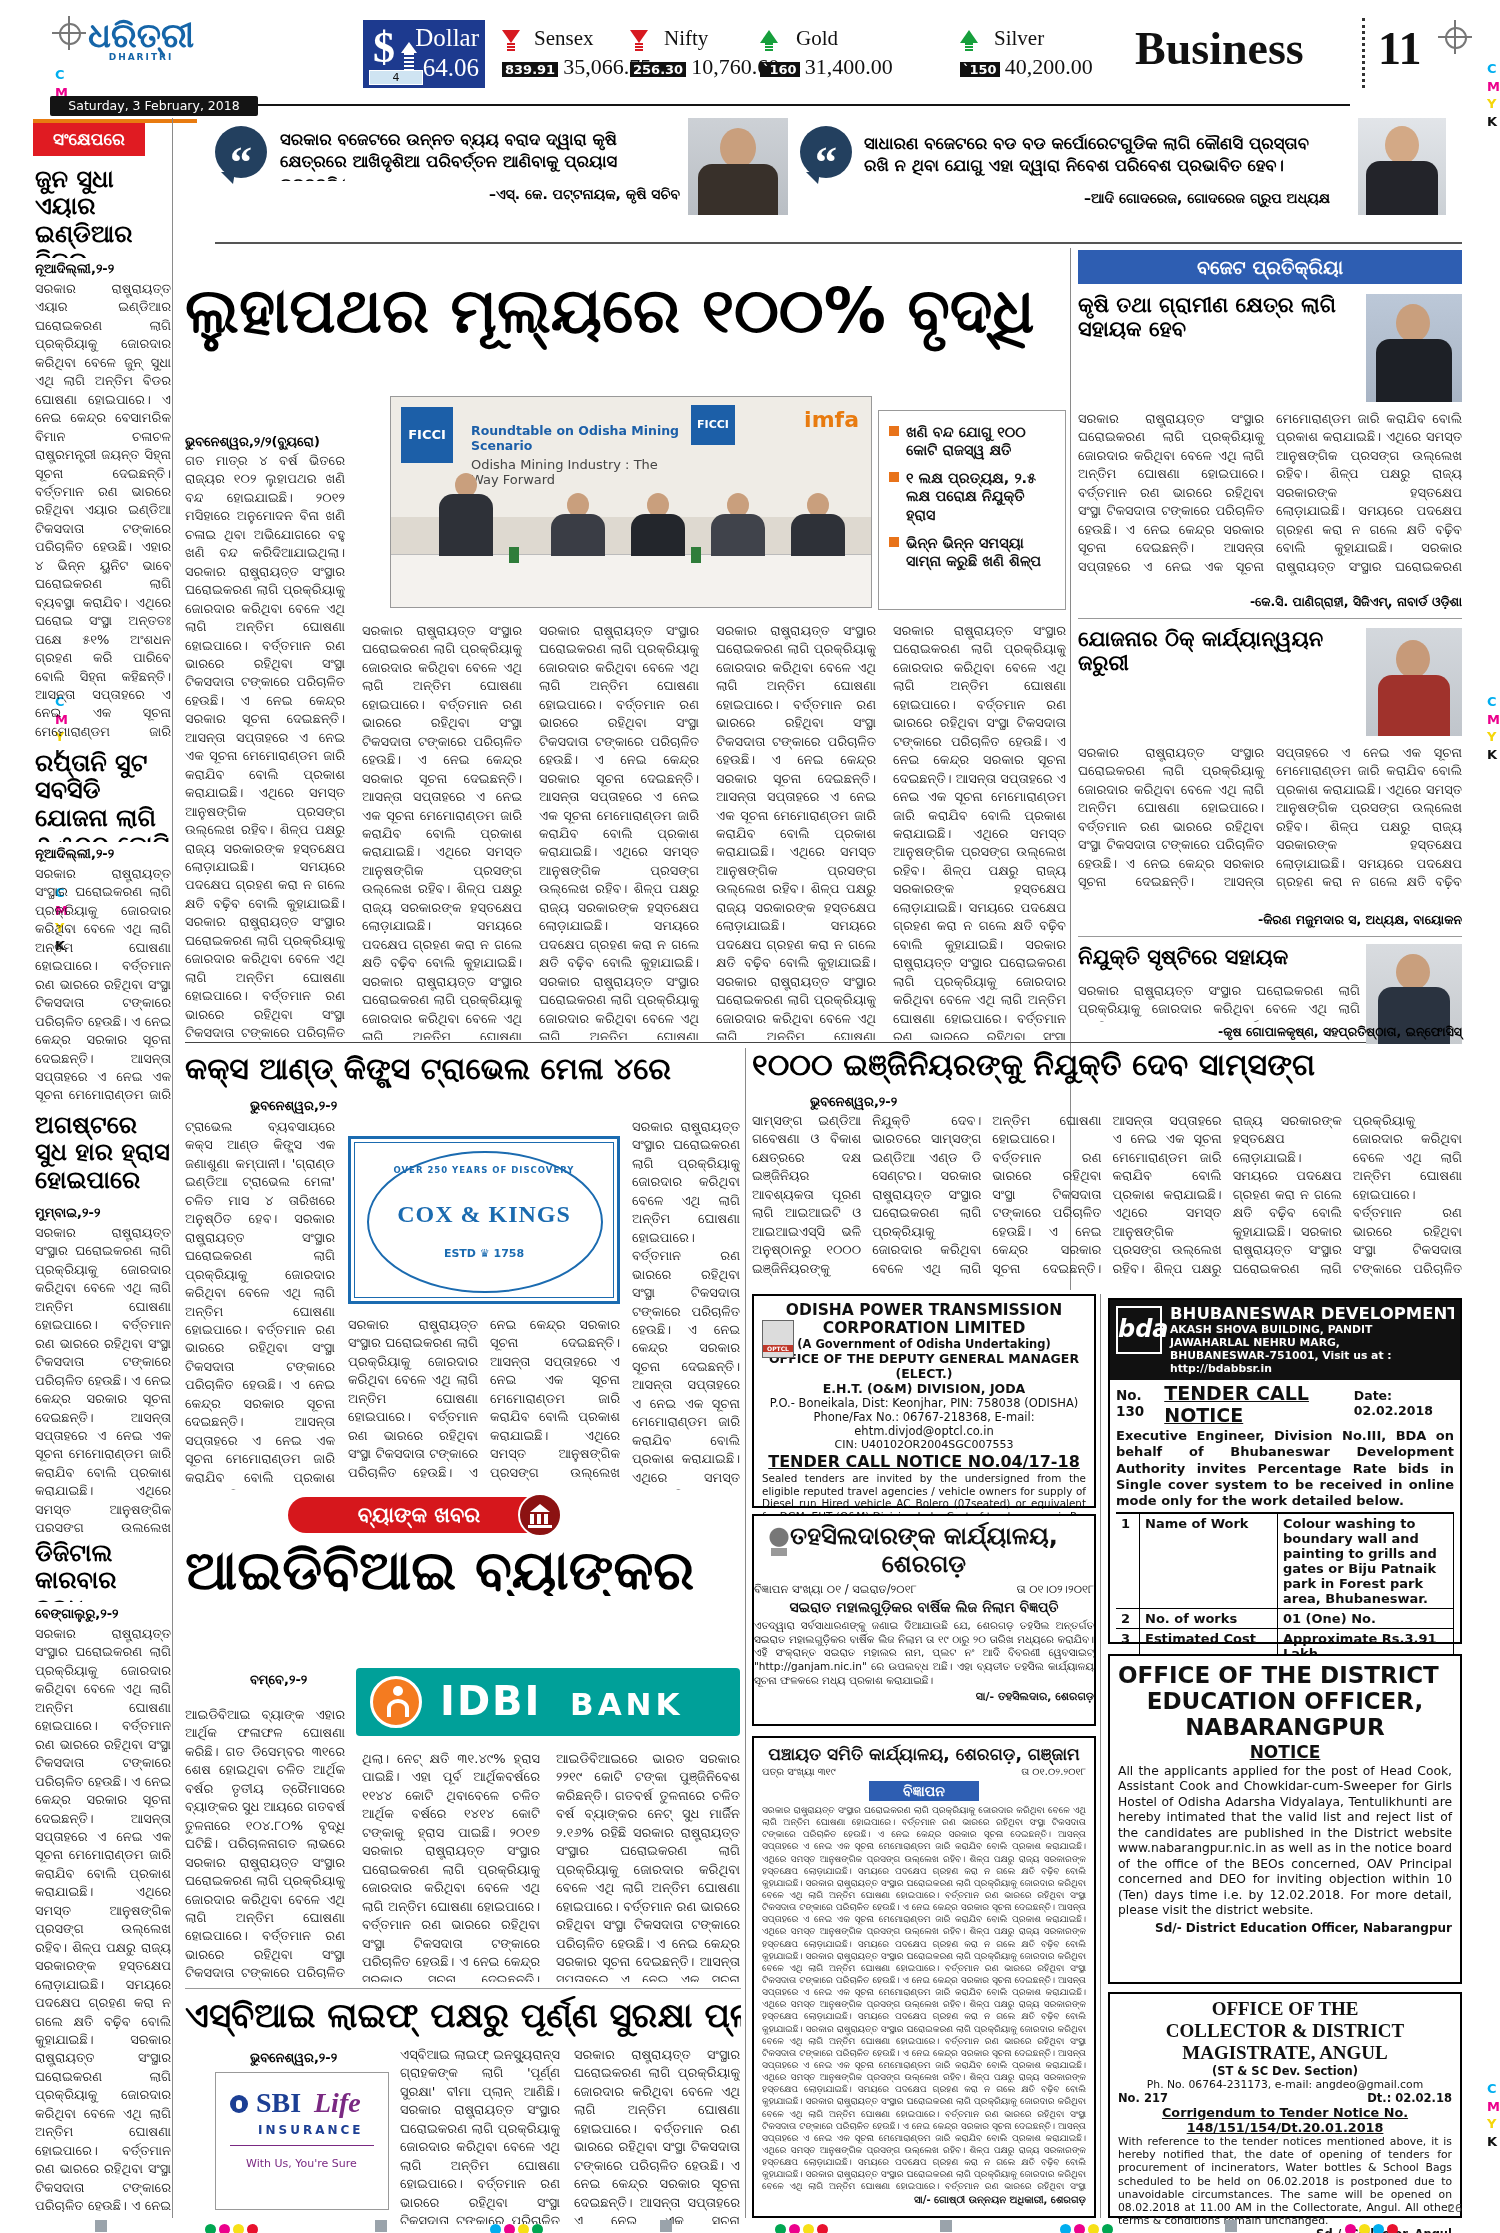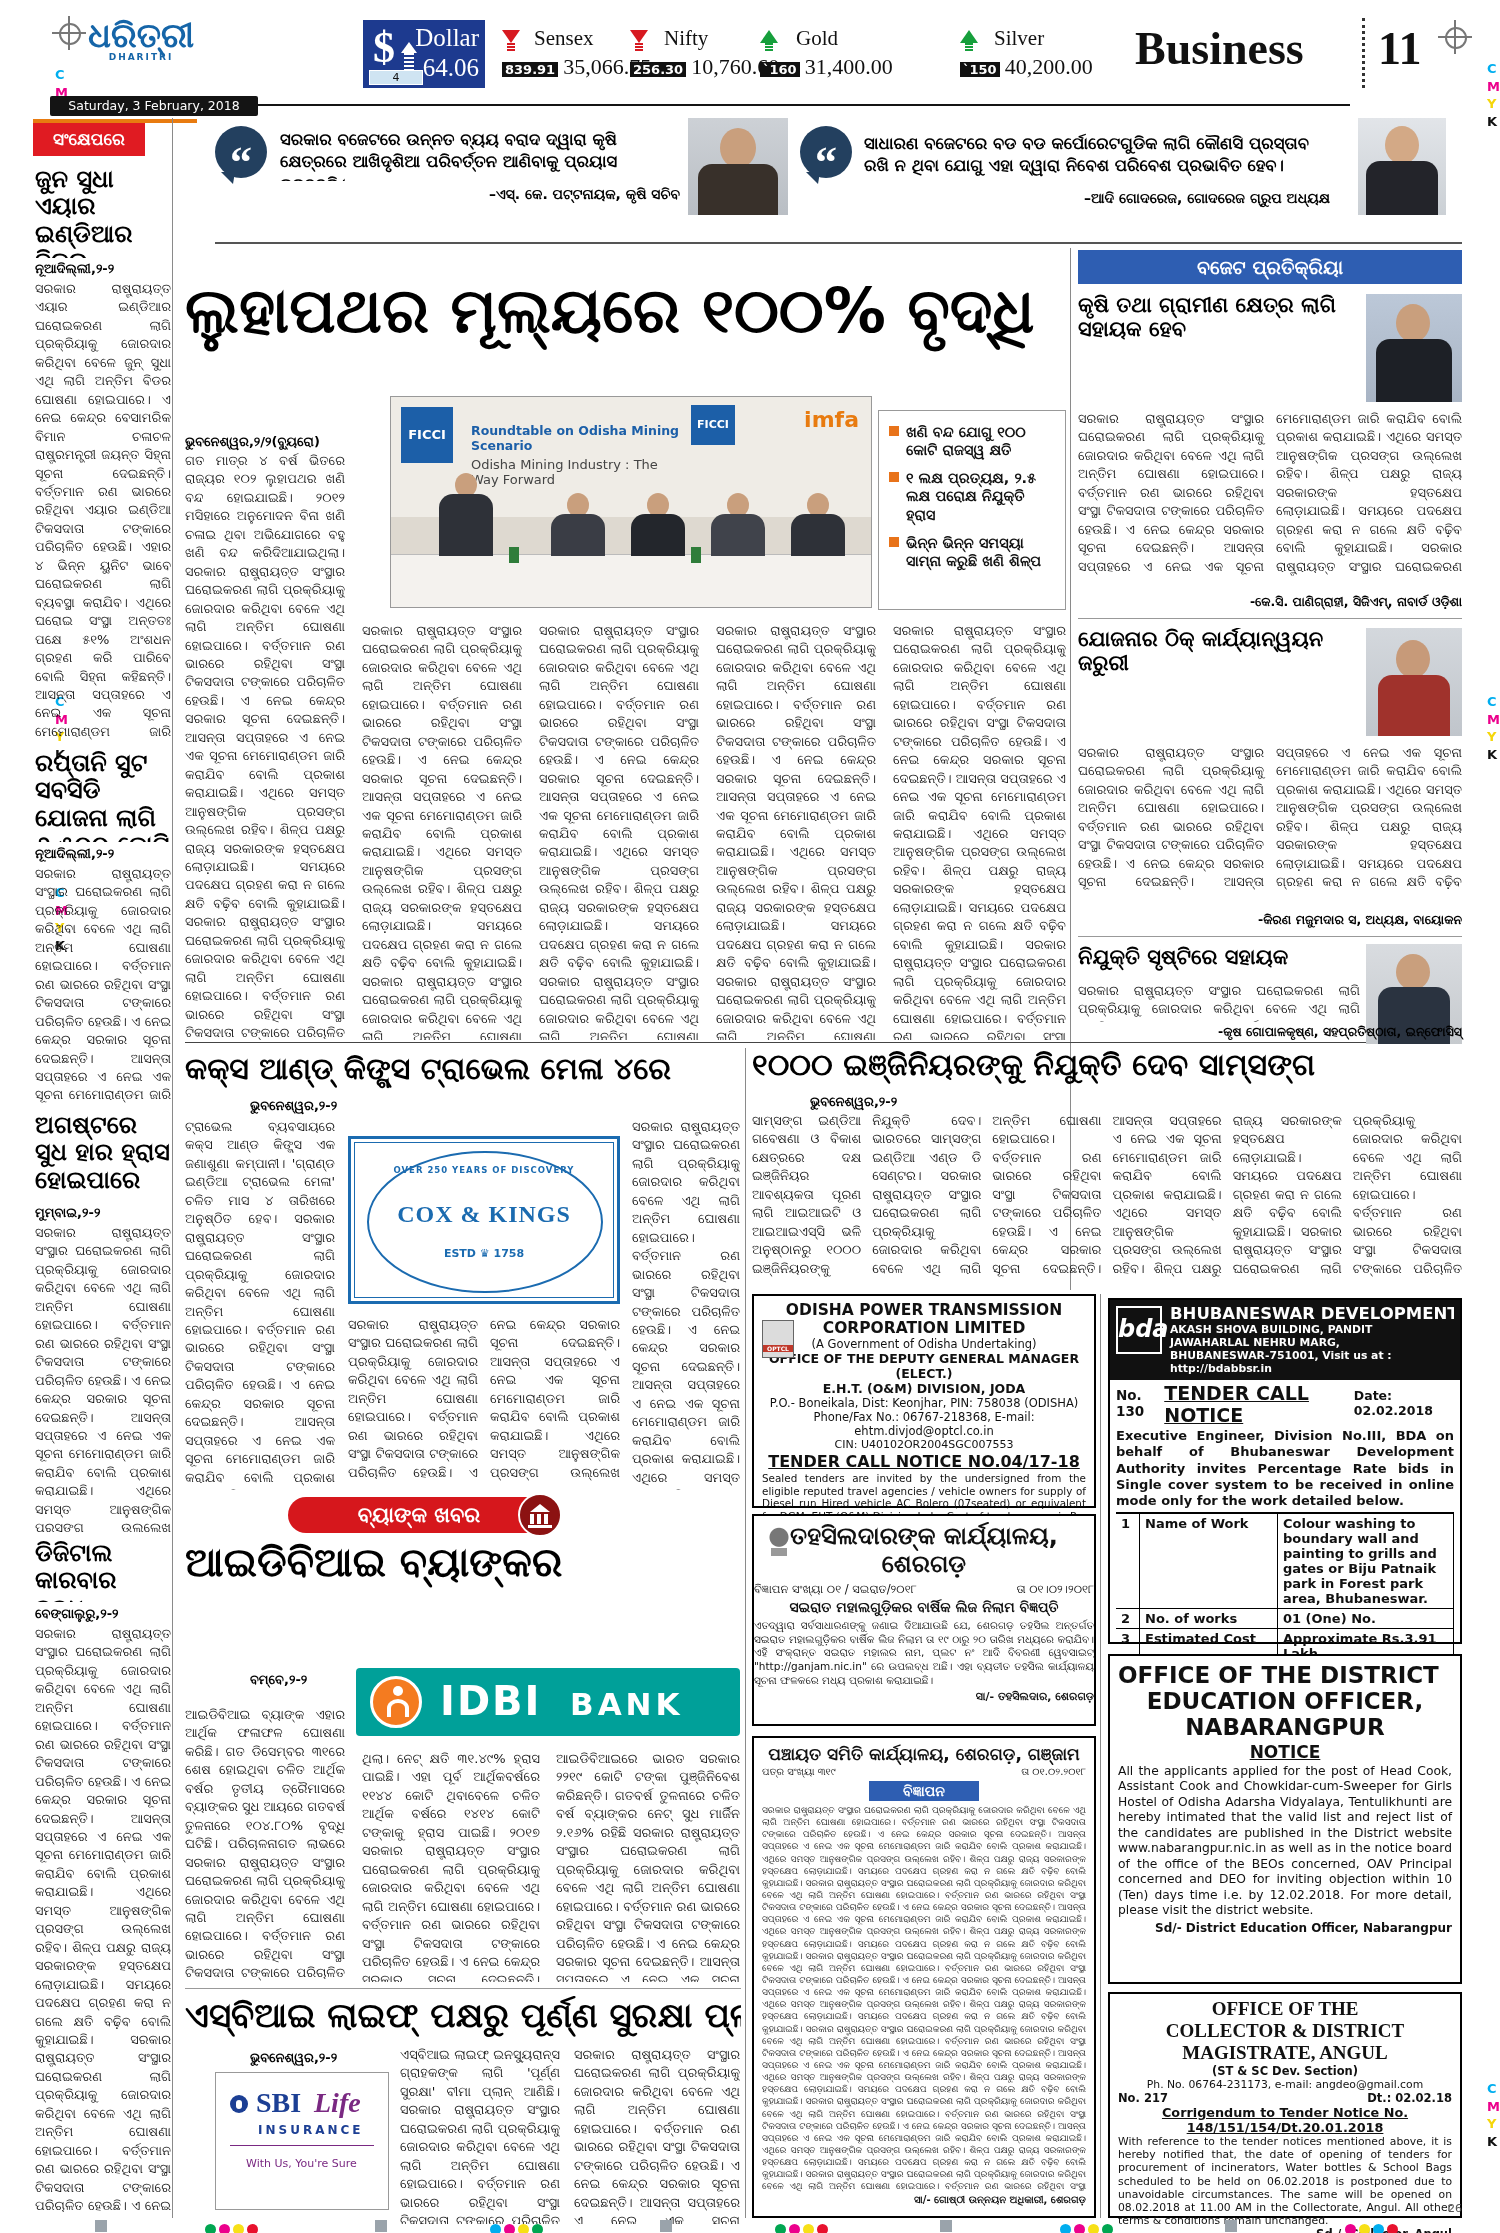--- a/index.html
+++ b/index.html
@@ -284,21 +284,21 @@
 
   <div class="abs oh one" style="left:752px;top:1048px;width:710px;height:44px;font-size:30px">୧୦୦୦ ଇଞ୍ଜିନିୟରଙ୍କୁ ନିଯୁକ୍ତି ଦେବ ସାମ୍ସଙ୍ଗ</div>
   <div class="abs dl" style="left:810px;top:1094px">ଭୁବନେଶ୍ୱର,୨-୨</div>
   <div class="abs bt c6" style="left:752px;top:1112px;width:710px;height:176px"><span>ସାମ୍ସଙ୍ଗ ଇଣ୍ଡିଆ ଗବେଷଣା ଓ ବିକାଶ କ୍ଷେତ୍ରରେ ଦକ୍ଷ ଇଞ୍ଜିନିୟର ଆବଶ୍ୟକତା ପୂରଣ ଲାଗି ଆଇଆଇଟି ଓ ଆଇଆଇଏସ୍ସି ଭଳି ଅନୁଷ୍ଠାନରୁ ୧୦୦୦ ଇଞ୍ଜିନିୟରଙ୍କୁ ନିଯୁକ୍ତି ଦେବ। ଭାରତରେ ସାମ୍ସଙ୍ଗ ଇଣ୍ଡିଆ ଏଣ୍ଡ ଡି ସେଣ୍ଟର।</span> <span>ସରକାର ରାଷ୍ଟ୍ରାୟତ୍ତ ସଂସ୍ଥାର ଘରୋଇକରଣ ଲାଗି ପ୍ରକ୍ରିୟାକୁ ଜୋରଦାର କରିଥିବା ବେଳେ ଏଥି ଲାଗି ଅନ୍ତିମ ଘୋଷଣା ହୋଇପାରେ। ବର୍ତ୍ତମାନ ରଣ ଭାରରେ ରହିଥିବା ସଂସ୍ଥା ଟିକସଦାତା ଟଙ୍କାରେ ପରିଚାଳିତ ହେଉଛି। ଏ ନେଇ କେନ୍ଦ୍ର ସରକାର ସୂଚନା ଦେଇଛନ୍ତି। ଆସନ୍ତା ସପ୍ତାହରେ ଏ ନେଇ ଏକ ସୂଚନା ମେମୋରାଣ୍ଡମ ଜାରି କରାଯିବ ବୋଲି ପ୍ରକାଶ କରାଯାଇଛି। ଏଥିରେ ସମସ୍ତ ଆନୁଷଙ୍ଗିକ ପ୍ରସଙ୍ଗ ଉଲ୍ଲେଖ ରହିବ। ଶିଳ୍ପ ପକ୍ଷରୁ ରାଜ୍ୟ ସରକାରଙ୍କ ହସ୍ତକ୍ଷେପ ଲୋଡ଼ାଯାଇଛି। ସମୟରେ ପଦକ୍ଷେପ ଗ୍ରହଣ କରା ନ ଗଲେ କ୍ଷତି ବଢ଼ିବ ବୋଲି କୁହାଯାଇଛି। ସରକାର ରାଷ୍ଟ୍ରାୟତ୍ତ ସଂସ୍ଥାର ଘରୋଇକରଣ ଲାଗି ପ୍ରକ୍ରିୟାକୁ ଜୋରଦାର କରିଥିବା ବେଳେ ଏଥି ଲାଗି ଅନ୍ତିମ ଘୋଷଣା ହୋଇପାରେ। ବର୍ତ୍ତମାନ ରଣ ଭାରରେ ରହିଥିବା ସଂସ୍ଥା ଟିକସଦାତା ଟଙ୍କାରେ ପରିଚାଳିତ ହେଉଛି। ଏ ନେଇ କେନ୍ଦ୍ର ସରକାର ସୂଚନା ଦେଇଛନ୍ତି। ଆସନ୍ତା ସପ୍ତାହରେ ଏ ନେଇ ଏକ ସୂଚନା ମେମୋରାଣ୍ଡମ ଜାରି କରାଯିବ ବୋଲି ପ୍ରକାଶ କରାଯାଇଛି। ଏଥିରେ ସମସ୍ତ ଆନୁଷଙ୍ଗିକ ପ୍ରସଙ୍ଗ ଉଲ୍ଲେଖ ରହିବ। ଶିଳ୍ପ ପକ୍ଷରୁ ରାଜ୍ୟ ସରକାରଙ୍କ ହସ୍ତକ୍ଷେପ ଲୋଡ଼ାଯାଇଛି। ସମୟରେ ପଦକ୍ଷେପ ଗ୍ରହଣ କରା ନ ଗଲେ କ୍ଷତି ବଢ଼ିବ ବୋଲି କୁହାଯାଇଛି। ସରକାର ରାଷ୍ଟ୍ରାୟତ୍ତ ସଂସ୍ଥାର ଘରୋଇକରଣ ଲାଗି ପ୍ରକ୍ରିୟାକୁ ଜୋରଦାର କରିଥିବା ବେଳେ ଏଥି ଲାଗି ଅନ୍ତିମ ଘୋଷଣା ହୋଇପାରେ। ବର୍ତ୍ତମାନ ରଣ ଭାରରେ ରହିଥିବା ସଂସ୍ଥା ଟିକସଦାତା ଟଙ୍କାରେ ପରିଚାଳିତ ହେଉଛି। ଏ ନେଇ କେନ୍ଦ୍ର ସରକାର ସୂଚନା ଦେଇଛନ୍ତି। ଆସନ୍ତା ସପ୍ତାହରେ ଏ ନେଇ ଏକ ସୂଚନା ମେମୋରାଣ୍ଡମ ଜାରି କରାଯିବ ବୋଲି ପ୍ରକାଶ କରାଯାଇଛି। ଏଥିରେ ସମସ୍ତ ଆନୁଷଙ୍ଗିକ ପ୍ରସଙ୍ଗ ଉଲ୍ଲେଖ ରହିବ। ଶିଳ୍ପ ପକ୍ଷରୁ ରାଜ୍ୟ ସରକାରଙ୍କ ହସ୍ତକ୍ଷେପ ଲୋଡ଼ାଯାଇଛି। ସମୟରେ ପଦକ୍ଷେପ ଗ୍ରହଣ କରା ନ ଗଲେ କ୍ଷତି ବଢ଼ିବ ବୋଲି କୁହାଯାଇଛି। ସରକାର ରାଷ୍ଟ୍ରାୟତ୍ତ ସଂସ୍ଥାର ଘରୋଇକରଣ ଲାଗି ପ୍ରକ୍ରିୟାକୁ ଜୋରଦାର କରିଥିବା ବେଳେ ଏଥି ଲାଗି ଅନ୍ତିମ ଘୋଷଣା ହୋଇପାରେ। ବର୍ତ୍ତମାନ ରଣ ଭାରରେ ରହିଥିବା ସଂସ୍ଥା ଟିକସଦାତା ଟଙ୍କାରେ ପରିଚାଳିତ ହେଉଛି। ଏ ନେଇ କେନ୍ଦ୍ର ସରକାର ସୂଚନା ଦେଇଛନ୍ତି। ଆସନ୍ତା ସପ୍ତାହରେ ଏ ନେଇ ଏକ ସୂଚନା ମେମୋରାଣ୍ଡମ ଜାରି କରାଯିବ ବୋଲି ପ୍ରକାଶ କରାଯାଇଛି। ଏଥିରେ ସମସ୍ତ ଆନୁଷଙ୍ଗିକ ପ୍ରସଙ୍ଗ ଉଲ୍ଲେଖ ରହିବ। ଶିଳ୍ପ ପକ୍ଷରୁ ରାଜ୍ୟ ସରକାରଙ୍କ ହସ୍ତକ୍ଷେପ ଲୋଡ଼ାଯାଇଛି। ସମୟରେ ପଦକ୍ଷେପ ଗ୍ରହଣ କରା ନ ଗଲେ କ୍ଷତି ବଢ଼ିବ ବୋଲି କୁହାଯାଇଛି।</span></div>
 
   <div class="abs nbox" style="left:752px;top:1294px;width:344px;height:214px;padding:5px 8px;text-align:center">
     <div style="position:absolute;left:8px;top:24px;width:30px;height:36px;border:1px solid #666;background:#dcdcdc;font-size:6px;font-weight:700;color:#fff">
         <span style="display:block;margin-top:24px;background:#c0392b">OPTCL</span>
       </div>
     <div style="font-weight:700;font-size:15.5px">ODISHA POWER TRANSMISSION CORPORATION LIMITED</div>
-    <div style="font-weight:400;font-size:11.5px">(A Government of Odisha Undertaking)</div>
+    <div style="font-weight:700;font-size:11.5px">(A Government of Odisha Undertaking)</div>
     <div style="font-weight:700;font-size:12.5px">OFFICE OF THE DEPUTY GENERAL MANAGER (ELECT.)</div>
     <div style="font-weight:700;font-size:12.5px">E.H.T. (O&amp;M) DIVISION, JODA</div>
     <div style="font-size:11.5px">P.O.- Boneikala, Dist: Keonjhar, PIN: 758038 (ODISHA)</div>
     <div style="font-size:11.5px">Phone/Fax No.: 06767-218368, E-mail: ehtm.divjod@optcl.co.in</div>
     <div style="font-size:11px">CIN: U40102OR2004SGC007553</div>
     <div style="font-weight:700;font-size:16px;text-decoration:underline;margin:1px 0">TENDER CALL NOTICE NO.04/17-18</div>
     <div style="font-size:10.4px;text-align:justify;line-height:1.22">Sealed tenders are invited by the undersigned from the eligible reputed travel agencies / vehicle owners for supply of Diesel run Hired vehicle AC Bolero (07seated) or equivalent for DGM, EHT (O&amp;M) Division Joda, Cost of tender paper is Rs. 2240/-, EMD is Rs. 300/-. Sale of tender documents is from Dt. 12.02.2018 to Dt. 26.02.2018 (during office hours). Last date of submission of tender is Dt. 27.02.2018 upto 01.00 PM. Date of opening of tender is Dt. 06.03.2018 at 3.00 PM. For details visit our website www.optcl.co.in.</div>
     <div style="font-size:10.4px">Corrigendum if any will be published in the website only.</div>
     <div style="font-weight:700;font-size:11px;text-align:right">Sd./- DY. GENERAL MANAGER (ELECT.)</div>
     <div style="font-weight:700;font-size:11px;text-align:right">EHT(O&amp;M) DIVISION, JODA</div>
@@ -392,21 +392,21 @@
   </div>
 
   <div class="abs" style="left:288px;top:1497px;width:262px;height:36px;background:#d6171c;border-radius:18px;color:#fff;font-weight:700;font-size:21px;text-align:center;line-height:36px">
     <span>ବ୍ୟାଙ୍କ ଖବର</span>
     <span style="position:absolute;right:-12px;top:-4px;width:44px;height:44px;border-radius:50%;background:#8c1212;border:2px solid #fff;box-sizing:border-box">
       <span style="position:absolute;left:10px;top:9px;width:0;height:0;border-left:10px solid transparent;border-right:10px solid transparent;border-bottom:8px solid #fff"></span>
       <span style="position:absolute;left:10px;top:19px;width:20px;height:10px;background:repeating-linear-gradient(90deg,#fff 0 4px,#8c1212 4px 7px)"></span>
       <span style="position:absolute;left:8px;top:30px;width:24px;height:3px;background:#fff"></span>
     </span>
   </div>
-  <div class="abs oh one" style="left:185px;top:1540px;width:556px;height:56px;font-size:40px">ଆଇଡିବିଆଇ ବ୍ୟାଙ୍କର</div>
+  <div class="abs oh one" style="left:185px;top:1540px;width:556px;height:56px;font-size:54px">ଆଇଡିବିଆଇ ବ୍ୟାଙ୍କର</div>
   <div class="abs dl" style="left:250px;top:1672px">ବମ୍ବେ,୨-୨</div>
   <div class="abs" style="left:356px;top:1668px;width:384px;height:68px;background:#00a099;border-radius:4px">
     <span style="position:absolute;left:14px;top:8px;width:52px;height:52px;border-radius:50%;background:#f47b20;border:3px solid #fff;box-sizing:border-box">
       <span style="position:absolute;left:20px;top:7px;width:10px;height:10px;border-radius:50%;background:#fff"></span>
       <span style="position:absolute;left:14px;top:20px;width:22px;height:18px;border-radius:50% 50% 0 0;border:4px solid #fff;border-bottom:0;box-sizing:border-box"></span>
     </span>
     <span style="position:absolute;left:84px;top:10px;color:#fff;font-weight:700;font-size:40px;letter-spacing:2px">IDBI</span>
     <span style="position:absolute;left:214px;top:18px;color:#fff;font-weight:700;font-size:31px;letter-spacing:4px">BANK</span>
   </div>
   <div class="abs bt" style="left:185px;top:1706px;width:160px;height:276px"><span>ଆଇଡିବିଆଇ ବ୍ୟାଙ୍କ ଏହାର ଆର୍ଥିକ ଫଳାଫଳ ଘୋଷଣା କରିଛି। ଗତ ଡିସେମ୍ବର ୩୧ରେ ଶେଷ ହୋଇଥିବା ଚଳିତ ଆର୍ଥିକ ବର୍ଷର ତୃତୀୟ ତ୍ରୈମାସରେ ବ୍ୟାଙ୍କର ସୁଧ ଆୟରେ ଗତବର୍ଷ ତୁଳନାରେ ୧୦୪.୮୦% ବୃଦ୍ଧି ଘଟିଛି। ପରିଚାଳନାଗତ ଲାଭରେ</span> <span>ସରକାର ରାଷ୍ଟ୍ରାୟତ୍ତ ସଂସ୍ଥାର ଘରୋଇକରଣ ଲାଗି ପ୍ରକ୍ରିୟାକୁ ଜୋରଦାର କରିଥିବା ବେଳେ ଏଥି ଲାଗି ଅନ୍ତିମ ଘୋଷଣା ହୋଇପାରେ। ବର୍ତ୍ତମାନ ରଣ ଭାରରେ ରହିଥିବା ସଂସ୍ଥା ଟିକସଦାତା ଟଙ୍କାରେ ପରିଚାଳିତ ହେଉଛି। ଏ ନେଇ କେନ୍ଦ୍ର ସରକାର ସୂଚନା ଦେଇଛନ୍ତି। ଆସନ୍ତା ସପ୍ତାହରେ ଏ ନେଇ ଏକ ସୂଚନା ମେମୋରାଣ୍ଡମ ଜାରି କରାଯିବ ବୋଲି ପ୍ରକାଶ କରାଯାଇଛି। ଏଥିରେ ସମସ୍ତ ଆନୁଷଙ୍ଗିକ ପ୍ରସଙ୍ଗ ଉଲ୍ଲେଖ ରହିବ। ଶିଳ୍ପ ପକ୍ଷରୁ ରାଜ୍ୟ ସରକାରଙ୍କ ହସ୍ତକ୍ଷେପ ଲୋଡ଼ାଯାଇଛି। ସମୟରେ ପଦକ୍ଷେପ ଗ୍ରହଣ କରା ନ ଗଲେ କ୍ଷତି ବଢ଼ିବ ବୋଲି କୁହାଯାଇଛି। ସରକାର ରାଷ୍ଟ୍ରାୟତ୍ତ ସଂସ୍ଥାର ଘରୋଇକରଣ ଲାଗି ପ୍ରକ୍ରିୟାକୁ ଜୋରଦାର କରିଥିବା ବେଳେ ଏଥି ଲାଗି ଅନ୍ତିମ ଘୋଷଣା ହୋଇପାରେ। ବର୍ତ୍ତମାନ ରଣ ଭାରରେ ରହିଥିବା ସଂସ୍ଥା ଟିକସଦାତା ଟଙ୍କାରେ ପରିଚାଳିତ ହେଉଛି। ଏ ନେଇ କେନ୍ଦ୍ର ସରକାର ସୂଚନା ଦେଇଛନ୍ତି। ଆସନ୍ତା ସପ୍ତାହରେ ଏ ନେଇ ଏକ ସୂଚନା ମେମୋରାଣ୍ଡମ ଜାରି କରାଯିବ ବୋଲି ପ୍ରକାଶ କରାଯାଇଛି। ଏଥିରେ ସମସ୍ତ ଆନୁଷଙ୍ଗିକ ପ୍ରସଙ୍ଗ ଉଲ୍ଲେଖ ରହିବ। ଶିଳ୍ପ ପକ୍ଷରୁ ରାଜ୍ୟ ସରକାରଙ୍କ ହସ୍ତକ୍ଷେପ ଲୋଡ଼ାଯାଇଛି। ସମୟରେ ପଦକ୍ଷେପ ଗ୍ରହଣ କରା ନ ଗଲେ କ୍ଷତି ବଢ଼ିବ ବୋଲି କୁହାଯାଇଛି।</span></div>

